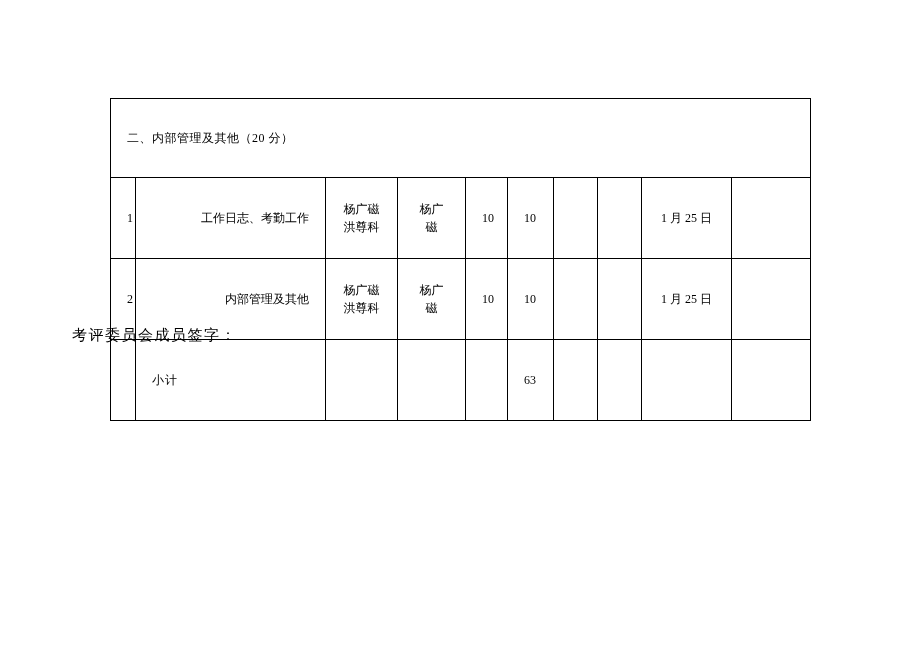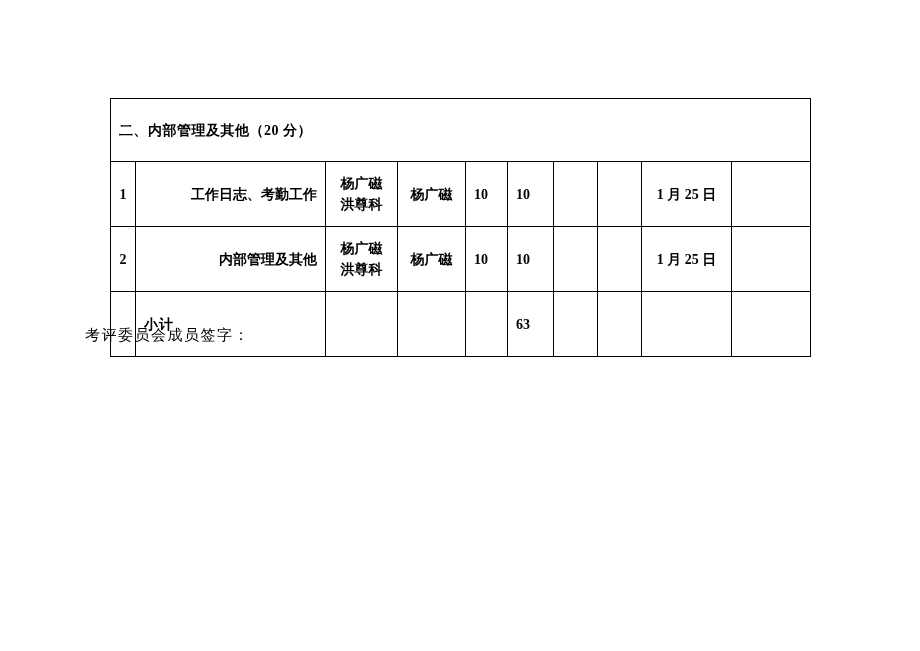--- a/index.html
+++ b/index.html
@@ -23,25 +23,24 @@
   .doc-table {
     position: absolute;
     left: 110px;
     top: 98px;
     width: 700px;
     border-collapse: collapse;
     table-layout: fixed;
   }
   .doc-table td {
     border: 1px solid #000000;
-    padding: 8px;
+    padding: 16px;
     vertical-align: middle;
-    font-size: 14px;
+    font-size: 12px;
     line-height: 1.5;
-    font-weight: bold;
   }
   
   .col-no      { width: 25px; }
   .col-item    { width: 190px; }
   .col-dept    { width: 72px; }
   .col-person  { width: 68px; }
   .col-score1  { width: 42px; }
   .col-score2  { width: 46px; }
   .col-blank1  { width: 44px; }
   .col-blank2  { width: 44px; }
@@ -85,21 +84,21 @@
     text-align: center;
     font-size: 13.5px;
     white-space: nowrap;
   }
   .total-label {
     font-size: 14px;
     letter-spacing: 1px;
   }
   .signature {
     position: absolute;
-    left: 85px;
+    left: 72px;
     top: 326px;
     font-size: 15px;
     letter-spacing: 1.5px;
     font-family: "Liberation Serif", "DejaVu Serif", serif;
   }
 </style>
 </head>
 <body>
 
 <div class="page">

